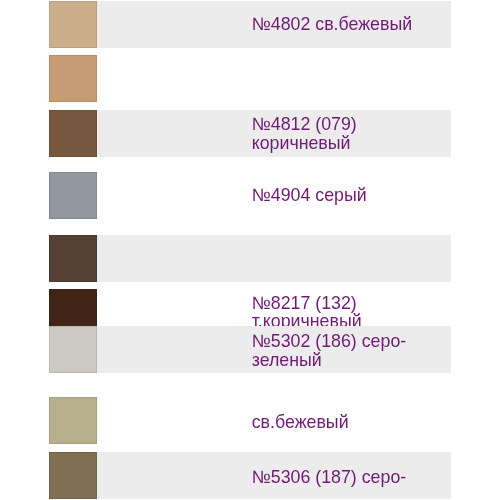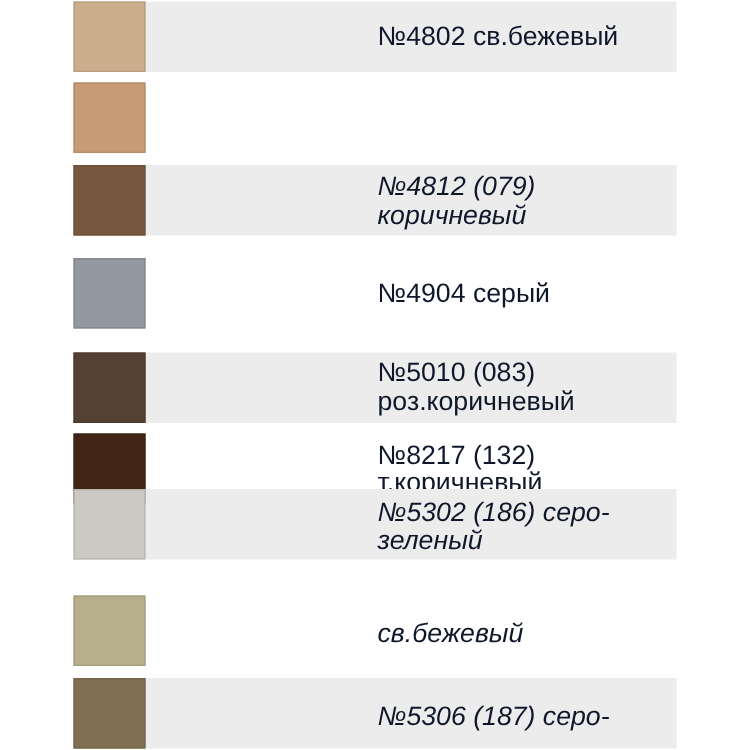--- a/index.html
+++ b/index.html
@@ -8,23 +8,23 @@
     width:500px;height:500px;overflow:hidden;background:#ffffff;
     font-family:"Liberation Sans",sans-serif;
   }
   #palette{position:relative;width:500px;height:500px;background:#ffffff;}
   .row{position:absolute;left:0;width:500px;height:47.1px;}
   .band{position:absolute;left:97px;top:0;width:354px;height:47.1px;background:#ececec;}
   .row.alt .band{background:#ffffff;}
   .swatch{position:absolute;left:49px;top:0;width:47.5px;height:47.1px;box-sizing:border-box;}
   .label{position:absolute;left:251.7px;top:0;height:47.1px;
     display:flex;flex-direction:column;justify-content:center;
-    font-size:17.8px;line-height:18.6px;color:#0f172a;}
+    font-size:17.8px;line-height:18.6px;color:#701a75;}
   .label.one{padding-top:1px;box-sizing:border-box;}
-  .t3 .label,.t7 .label,.t8 .label,.t9 .label{margin-top:1px;font-style:italic;}
+  .t3 .label,.t7 .label,.t8 .label,.t9 .label{margin-top:1px;}
   .r1{top:0.6px}.r2{top:54.5px}.r3{top:109.5px}.r4{top:171.5px}.r5{top:234.5px}
   .r6{top:288.6px}.r7{top:326px}.r8{top:397.4px}.r9{top:452.4px}
 </style>
 </head>
 <body>
 
 <div id="palette">
     <div class="row r1 t1">
       <div class="band"></div>
       <div class="swatch" style="background: rgb(203, 175, 141); border: 1px solid rgb(185, 159, 128);"></div>
@@ -47,24 +47,20 @@
     <div class="row r4 t4 alt">
       <div class="band"></div>
       <div class="swatch" style="background: rgb(147, 151, 159); border: 1px solid rgb(134, 137, 145);"></div>
       <div class="label one">
         <div>№4904 серый</div>
       </div>
     </div>
     <div class="row r5 t5">
       <div class="band"></div>
       <div class="swatch" style="background: rgb(85, 64, 52); border: 1px solid rgb(77, 58, 47);"></div>
-      <div class="label">
-        <div>№5010 (083)</div>
-        <div>роз.коричневый</div>
-      </div>
     </div>
     <div class="row r6 t6 alt">
       <div class="band"></div>
       <div class="swatch" style="background: rgb(64, 37, 23); border: 1px solid rgb(58, 34, 21);"></div>
       <div class="label">
         <div>№8217 (132)</div>
         <div>т.коричневый</div>
       </div>
     </div>
     <div class="row r7 t7">

